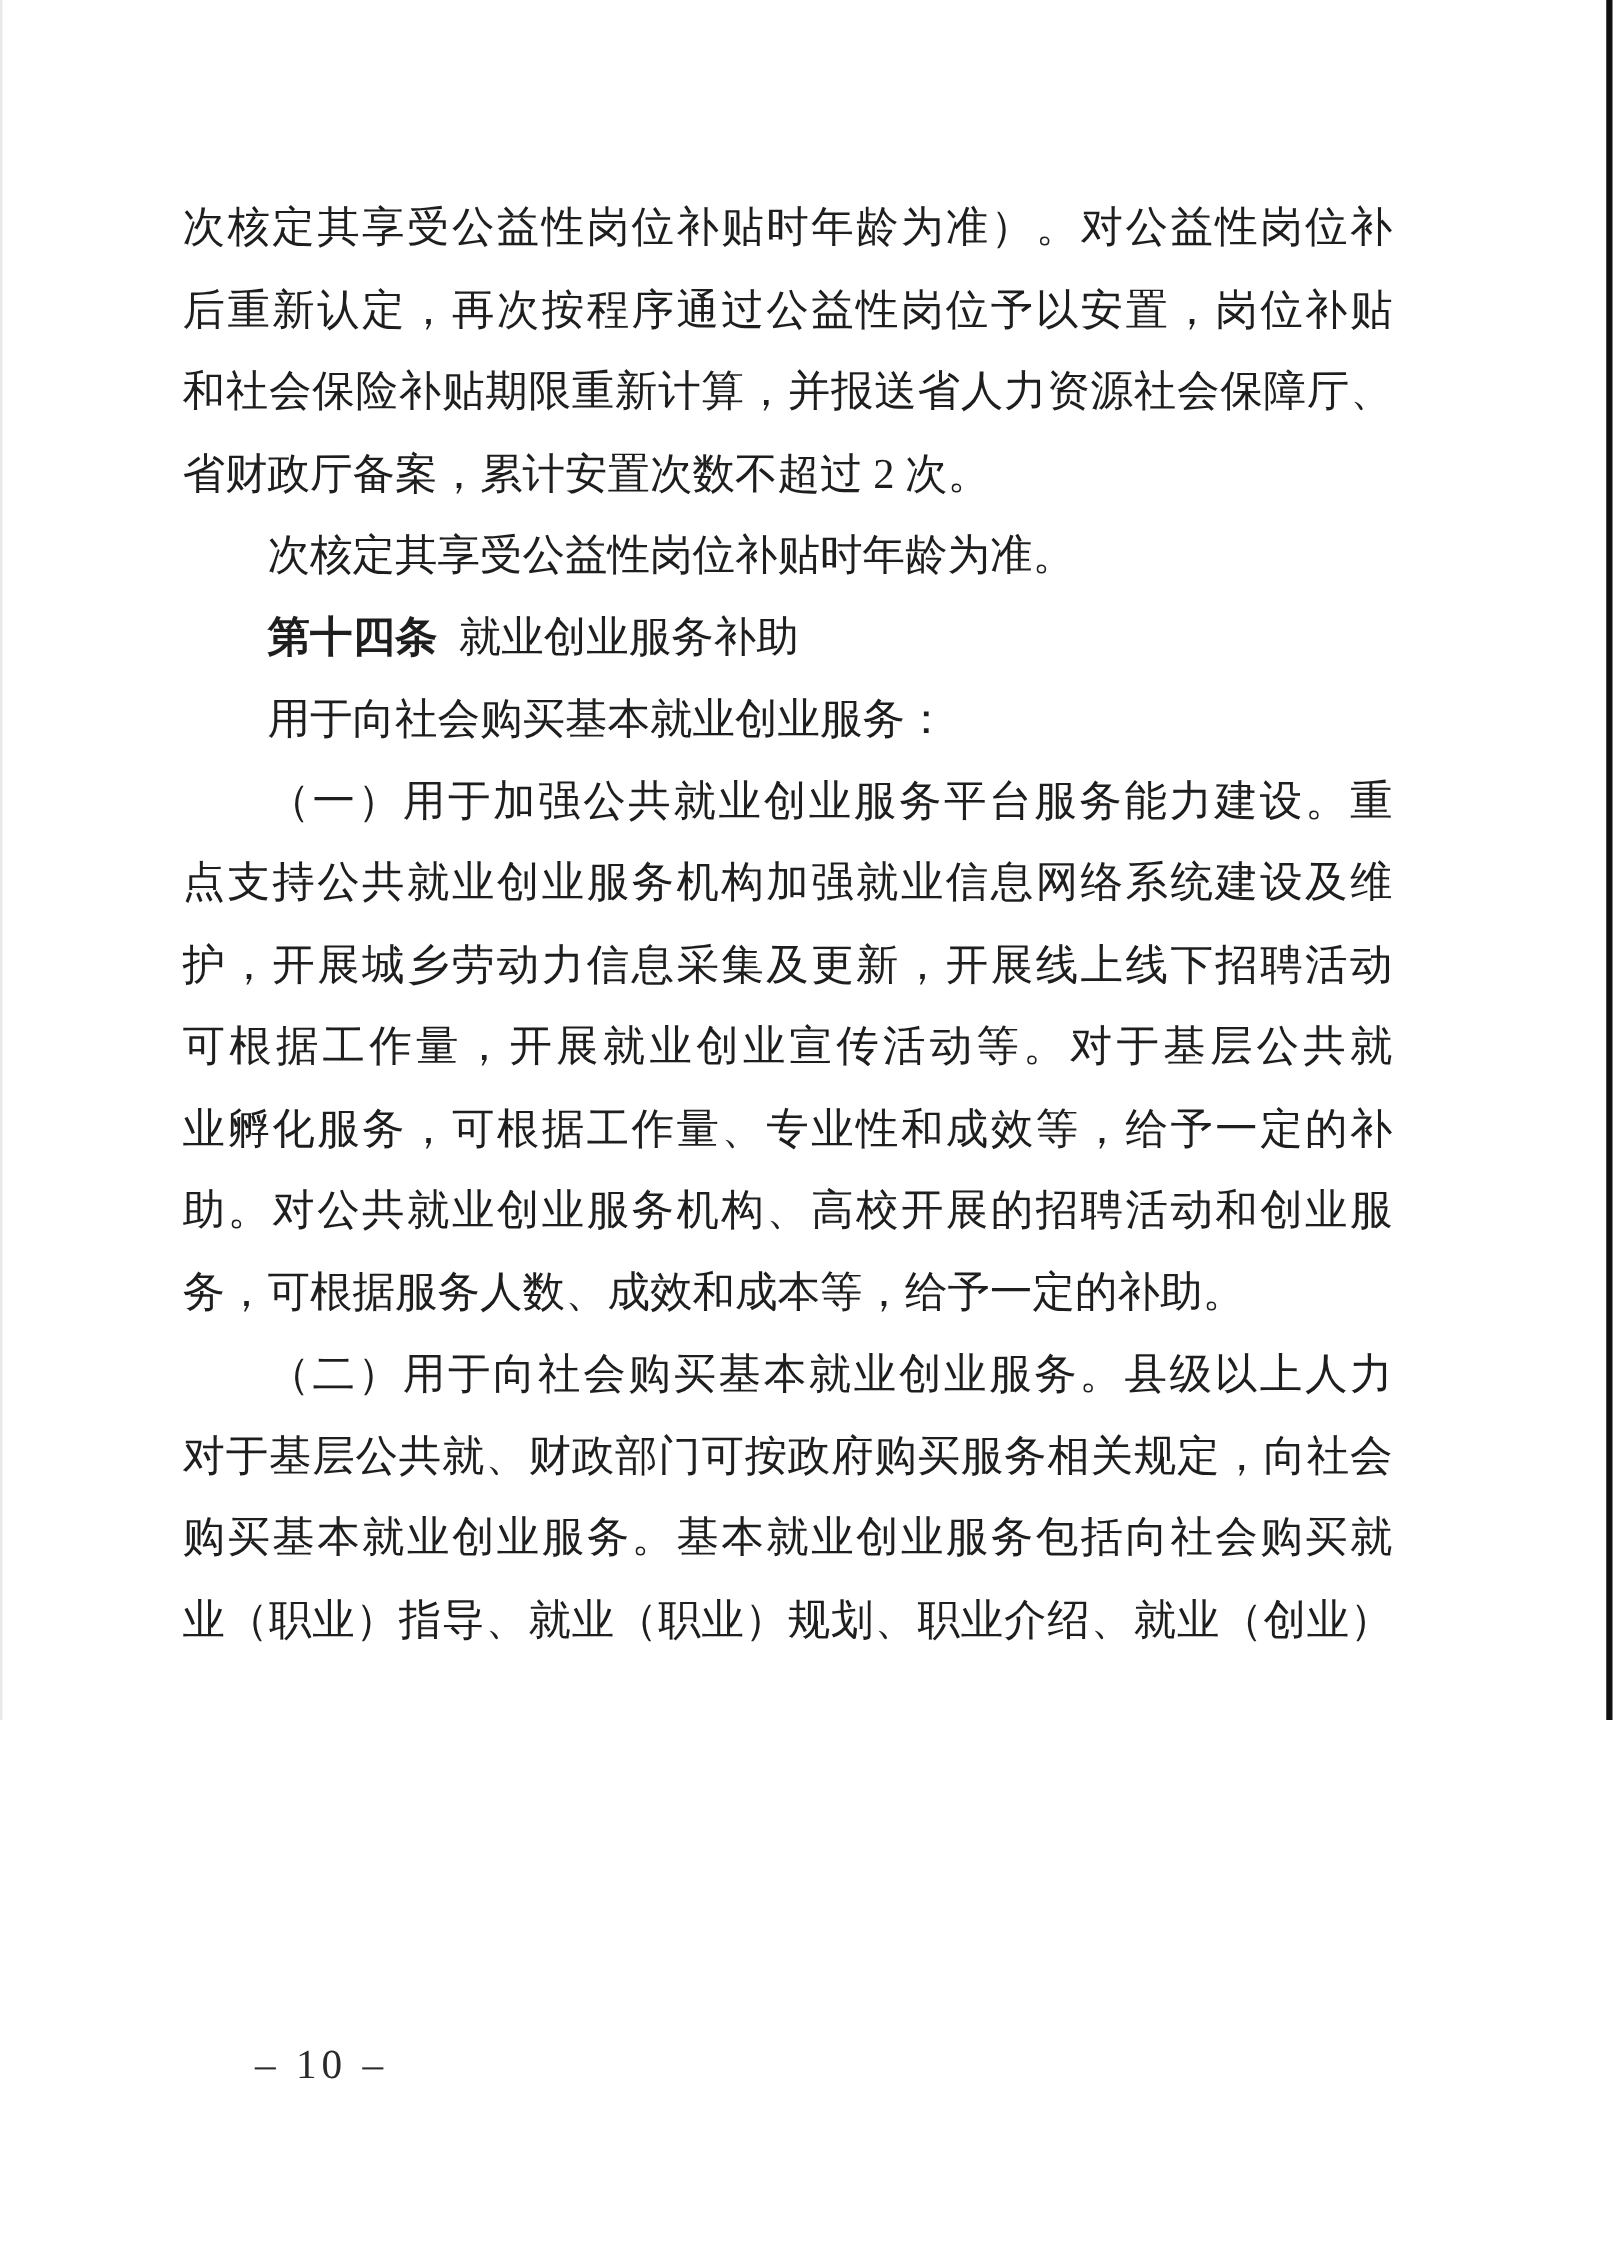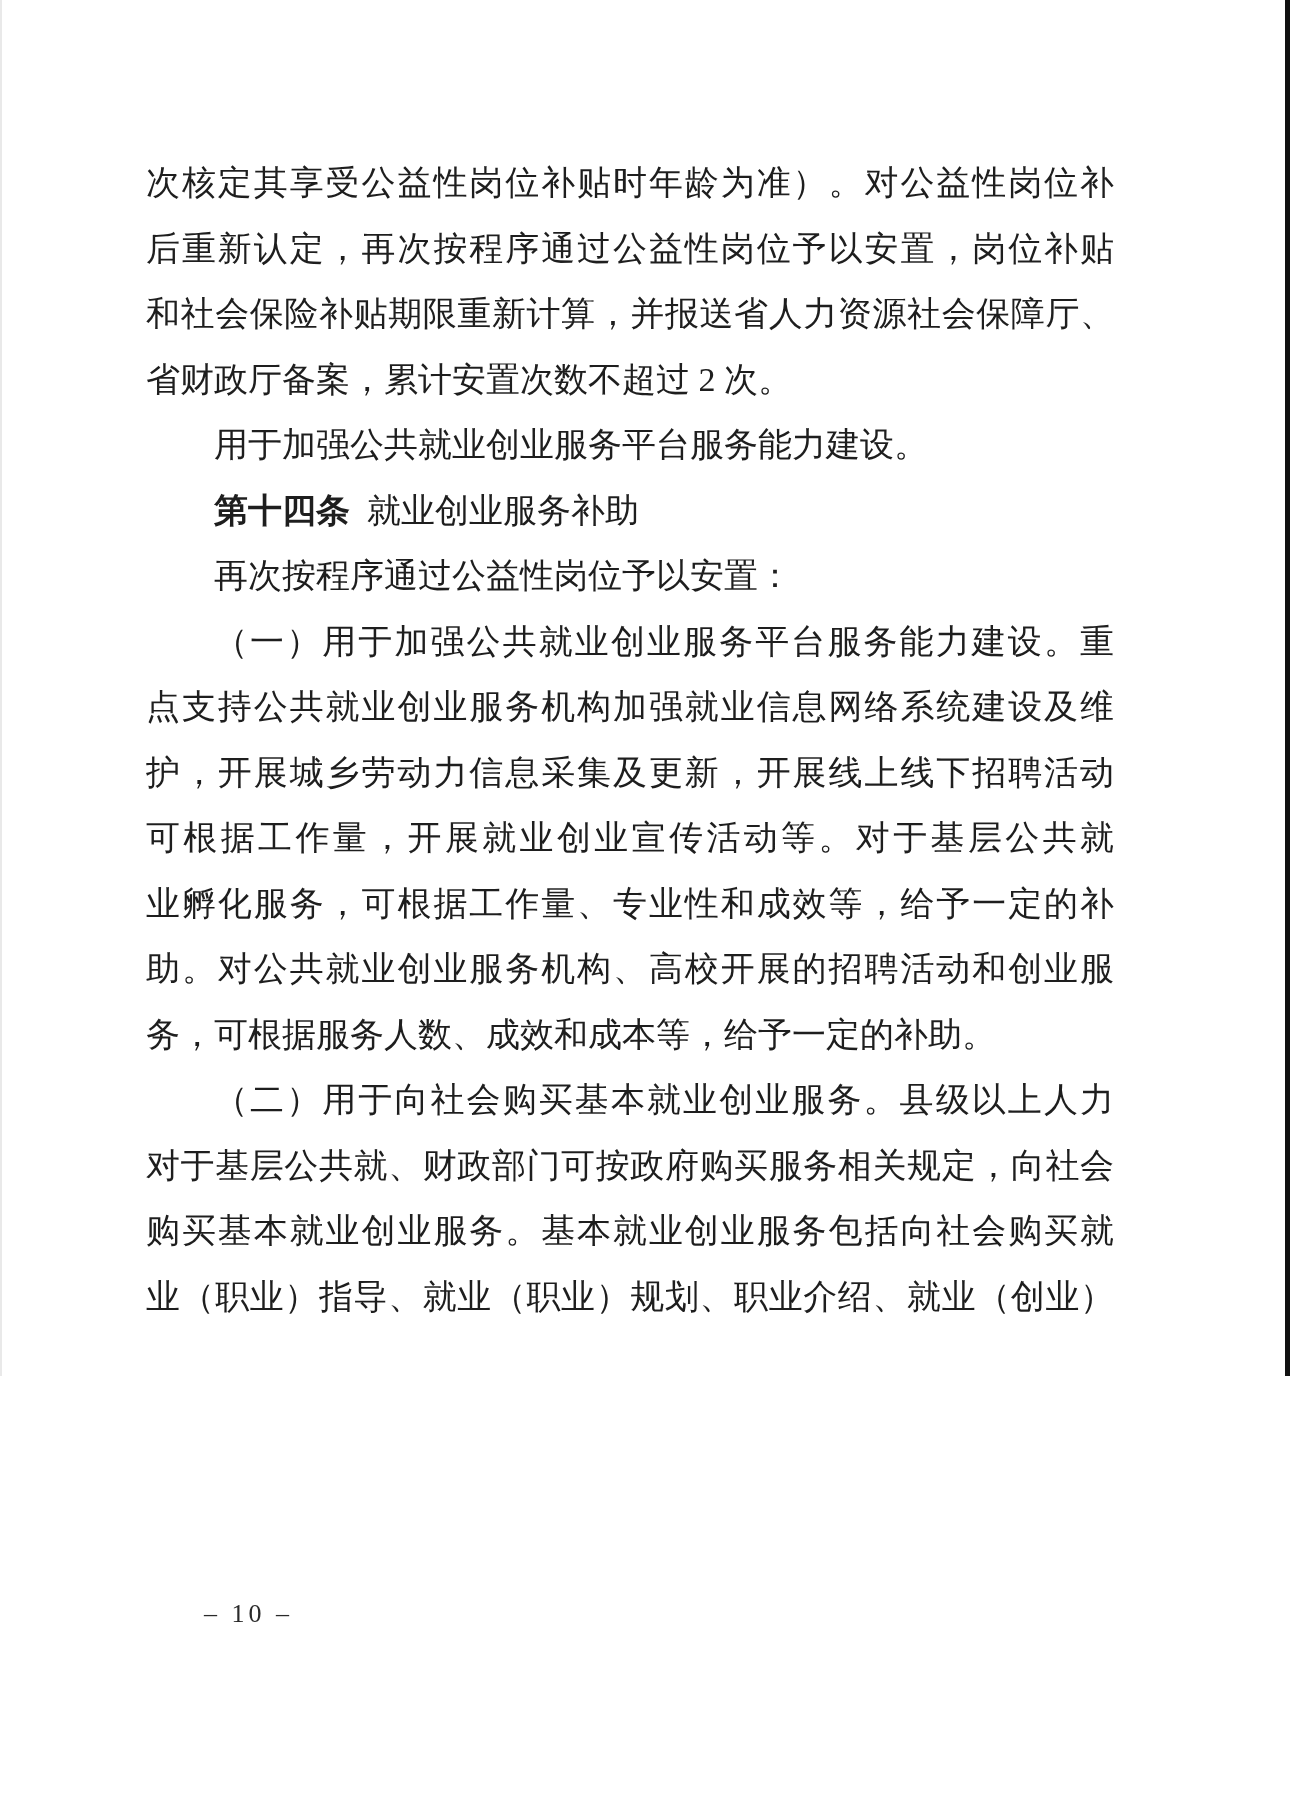--- a/index.html
+++ b/index.html
@@ -52,41 +52,41 @@
   .line.indent {
     padding-left: 68px;
   }
   .line b {
     font-weight: 700;
     margin-right: 0.5em;
   }
   .footer {
     position: absolute;
     left: 204px;
-    top: 1599px;
-    font-size: 26px;
+    top: 1634px;
+    font-size: 33px;
     color: #2a2a2a;
     letter-spacing: 4px;
     font-family: "Liberation Serif", "DejaVu Serif", serif;
   }
 </style>
 </head>
 <body>
 
 <div class="page">
   <div class="edge-left"></div>
 
   <div class="textblock">
     <div class="line fill">次核定其享受公益性岗位补贴时年龄为准）。对公益性岗位补</div>
     <div class="line fill">后重新认定，再次按程序通过公益性岗位予以安置，岗位补贴</div>
     <div class="line fill">和社会保险补贴期限重新计算，并报送省人力资源社会保障厅、</div>
     <div class="line">省财政厅备案，累计安置次数不超过 2 次。</div>
-    <div class="line indent">用于加强公共就业创业服务平台服务能力建设。</div>
+    <div class="line indent">次核定其享受公益性岗位补贴时年龄为准。</div>
     <div class="line indent"><b>第十四条</b><span>就业创业服务补助</span></div>
-    <div class="line indent">再次按程序通过公益性岗位予以安置：</div>
+    <div class="line indent">用于向社会购买基本就业创业服务：</div>
     <div class="line indent fill">（一）用于加强公共就业创业服务平台服务能力建设。重</div>
     <div class="line fill">点支持公共就业创业服务机构加强就业信息网络系统建设及维</div>
     <div class="line fill">护，开展城乡劳动力信息采集及更新，开展线上线下招聘活动</div>
     <div class="line fill">可根据工作量，开展就业创业宣传活动等。对于基层公共就</div>
     <div class="line fill">业孵化服务，可根据工作量、专业性和成效等，给予一定的补</div>
     <div class="line fill">助。对公共就业创业服务机构、高校开展的招聘活动和创业服</div>
     <div class="line">务，可根据服务人数、成效和成本等，给予一定的补助。</div>
     <div class="line indent fill">（二）用于向社会购买基本就业创业服务。县级以上人力</div>
     <div class="line fill">对于基层公共就、财政部门可按政府购买服务相关规定，向社会</div>
     <div class="line fill">购买基本就业创业服务。基本就业创业服务包括向社会购买就</div>

